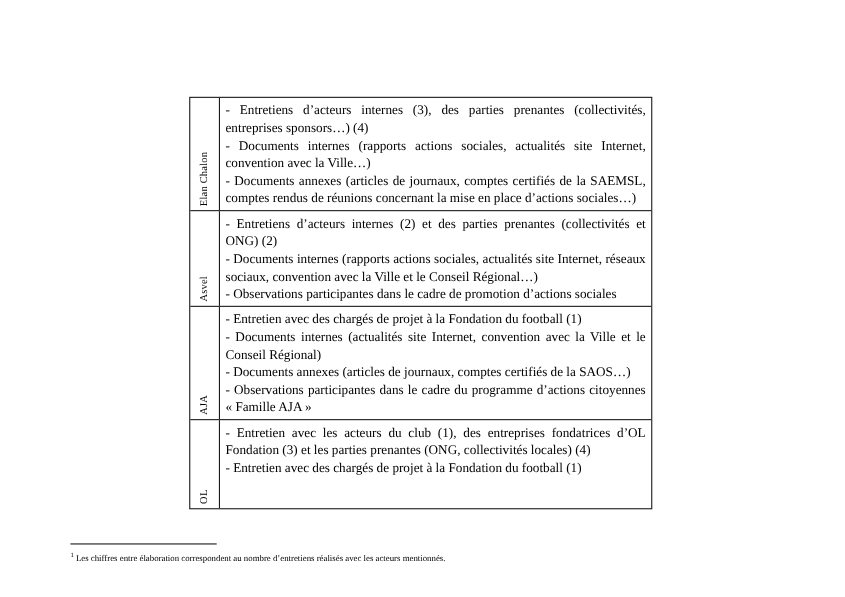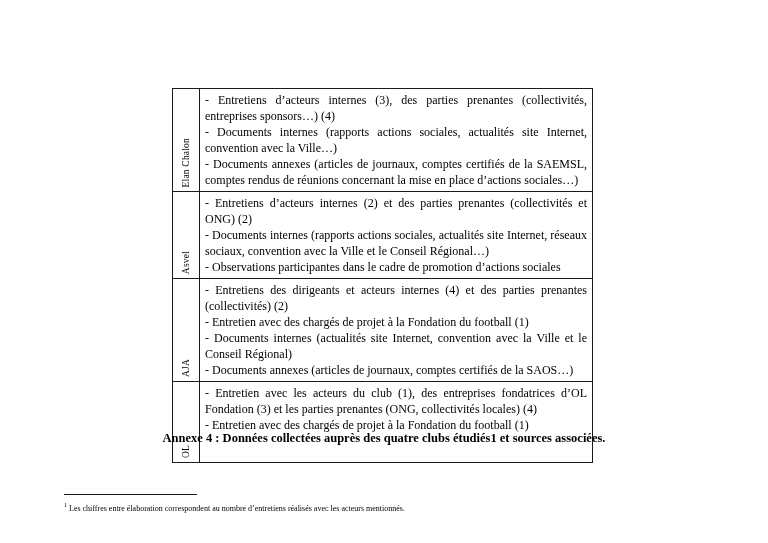--- a/index.html
+++ b/index.html
@@ -121,39 +121,38 @@
         <div class="bullet">- Documents internes (rapports actions sociales, actualités site Internet, réseaux sociaux, convention avec la Ville et le Conseil Régional…)</div>
         <div class="bullet">- Observations participantes dans le cadre de promotion d’actions sociales</div>
       </div>
     </div>
 
     <div class="t-row row-2">
       <div class="label-cell">
         <span class="label-text">AJA</span>
       </div>
       <div class="content-cell">
-        <div class="bullet">- Entretiens des dirigeants et acteurs internes (4) et des parties prenantes (collectivités) (2)</div>
         <div class="bullet">- Entretien avec des chargés de projet à la Fondation du football (1)</div>
         <div class="bullet">- Documents internes (actualités site Internet, convention avec la Ville et le Conseil Régional)</div>
         <div class="bullet">- Documents annexes (articles de journaux, comptes certifiés de la SAOS…)</div>
+        <div class="bullet">- Observations participantes dans le cadre du programme d’actions citoyennes « Famille AJA »</div>
       </div>
     </div>
 
     <div class="t-row row-3">
       <div class="label-cell">
         <span class="label-text">OL</span>
       </div>
       <div class="content-cell">
         <div class="bullet">- Entretien avec les acteurs du club (1), des entreprises fondatrices d’OL Fondation (3) et les parties prenantes (ONG, collectivités locales) (4)</div>
         <div class="bullet">- Entretien avec des chargés de projet à la Fondation du football (1)</div>
       </div>
     </div>
 
   </div>
 
-  <div class="caption"><span>Annexe 4 : Données collectées auprès des quatre clubs étudiés</span><span>1</span><span> et sources associées.</span></div>
 
   <div class="footnote-area">
     <div class="footnote-rule"></div>
     <div class="footnote-text"><span class="footnote-marker">1</span><span>Les chiffres entre élaboration correspondent au nombre d’entretiens réalisés avec les acteurs mentionnés.</span></div>
   </div>
 
 </div>
 
 </body></html>

